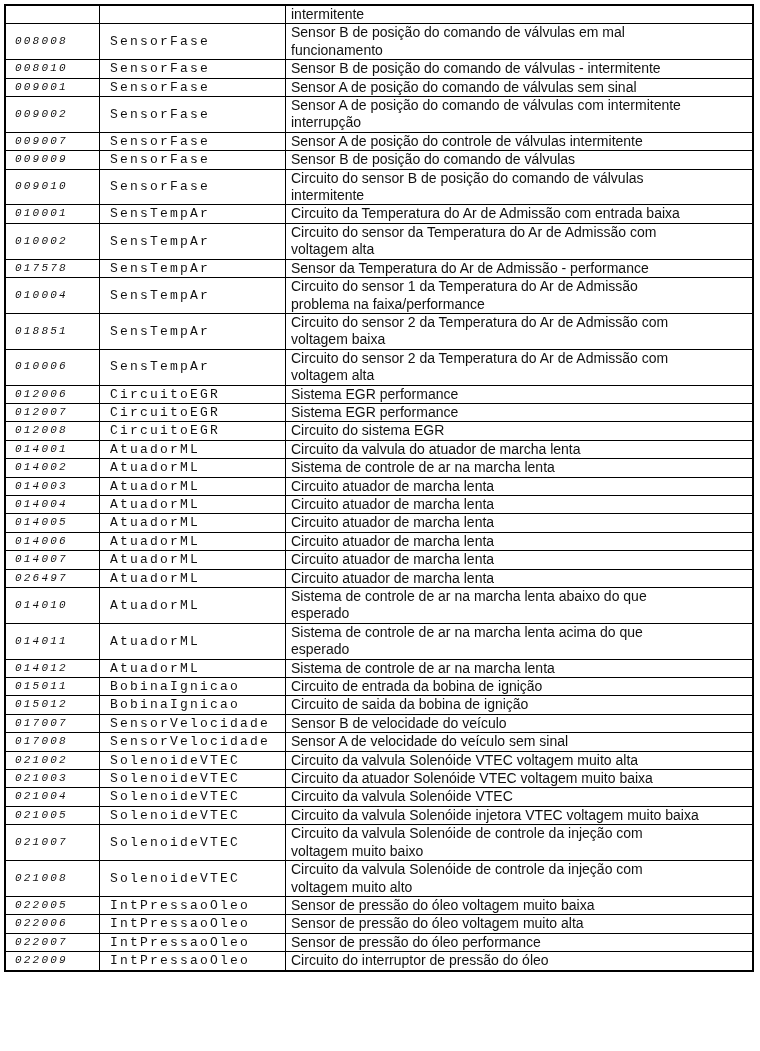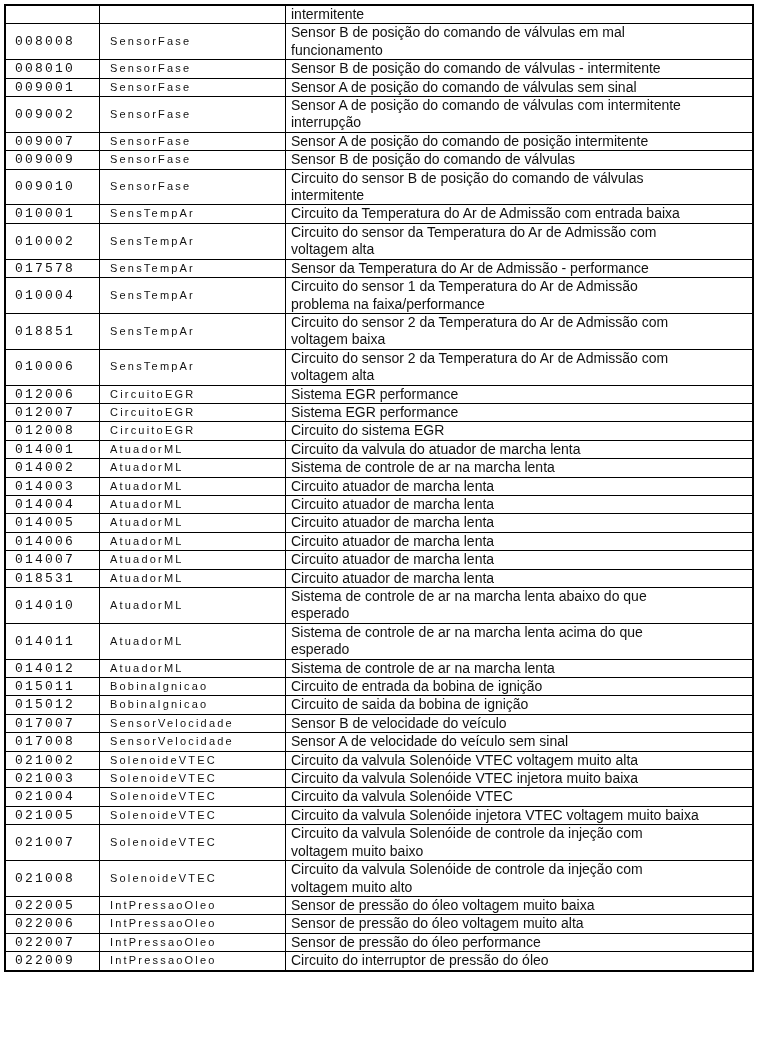--- a/index.html
+++ b/index.html
@@ -19,30 +19,31 @@
   }
   table.dtc td {
     border: 1.5px solid #000000;
     vertical-align: middle;
     color: #111111;
     overflow: hidden;
   }
   td.code {
     width: 84px;
     font-family: "Liberation Mono", "DejaVu Sans Mono", monospace;
-    font-size: 13px;
+    font-size: 11px;
     letter-spacing: 2.2px;
     line-height: 17.4px;
     padding: 0 0 0 9px;
     white-space: nowrap;
+    font-style: italic;
   }
   td.category {
     width: 175px;
-    font-family: Liberation Sans, sans-serif;
-    font-size: 11px;
+    font-family: Liberation Mono, monospace;
+    font-size: 13px;
     letter-spacing: 2.2px;
     line-height: 17.4px;
     padding: 0 0 0 10px;
     white-space: nowrap;
   }
   td.desc {
     font-family: "Liberation Sans", "DejaVu Sans", sans-serif;
     font-size: 14px;
     line-height: 17.4px;
     padding: 0 2px 0 5px;
@@ -82,21 +83,21 @@
   <tr>
     <td class="code">009002</td>
     <td class="category">SensorFase</td>
     <td class="desc">Sensor A de posição do comando de válvulas com intermitente
 interrupção</td>
   </tr>
 
   <tr>
     <td class="code">009007</td>
     <td class="category">SensorFase</td>
-    <td class="desc">Sensor A de posição do comando de posição intermitente</td>
+    <td class="desc">Sensor A de posição do controle de válvulas intermitente</td>
   </tr>
 
   <tr>
     <td class="code">009009</td>
     <td class="category">SensorFase</td>
     <td class="desc">Sensor B de posição do comando de válvulas</td>
   </tr>
 
   <tr>
     <td class="code">009010</td>
@@ -200,21 +201,21 @@
     <td class="desc">Circuito atuador de marcha lenta</td>
   </tr>
 
   <tr>
     <td class="code">014007</td>
     <td class="category">AtuadorML</td>
     <td class="desc">Circuito atuador de marcha lenta</td>
   </tr>
 
   <tr>
-    <td class="code">018531</td>
+    <td class="code">026497</td>
     <td class="category">AtuadorML</td>
     <td class="desc">Circuito atuador de marcha lenta</td>
   </tr>
 
   <tr>
     <td class="code">014010</td>
     <td class="category">AtuadorML</td>
     <td class="desc">Sistema de controle de ar na marcha lenta abaixo do que
 esperado</td>
   </tr>
@@ -258,21 +259,21 @@
 
   <tr>
     <td class="code">021002</td>
     <td class="category">SolenoideVTEC</td>
     <td class="desc">Circuito da valvula Solenóide VTEC voltagem muito alta</td>
   </tr>
 
   <tr>
     <td class="code">021003</td>
     <td class="category">SolenoideVTEC</td>
-    <td class="desc">Circuito da valvula Solenóide VTEC injetora muito baixa</td>
+    <td class="desc">Circuito da atuador Solenóide VTEC voltagem muito baixa</td>
   </tr>
 
   <tr>
     <td class="code">021004</td>
     <td class="category">SolenoideVTEC</td>
     <td class="desc">Circuito da valvula Solenóide VTEC</td>
   </tr>
 
   <tr>
     <td class="code">021005</td>

